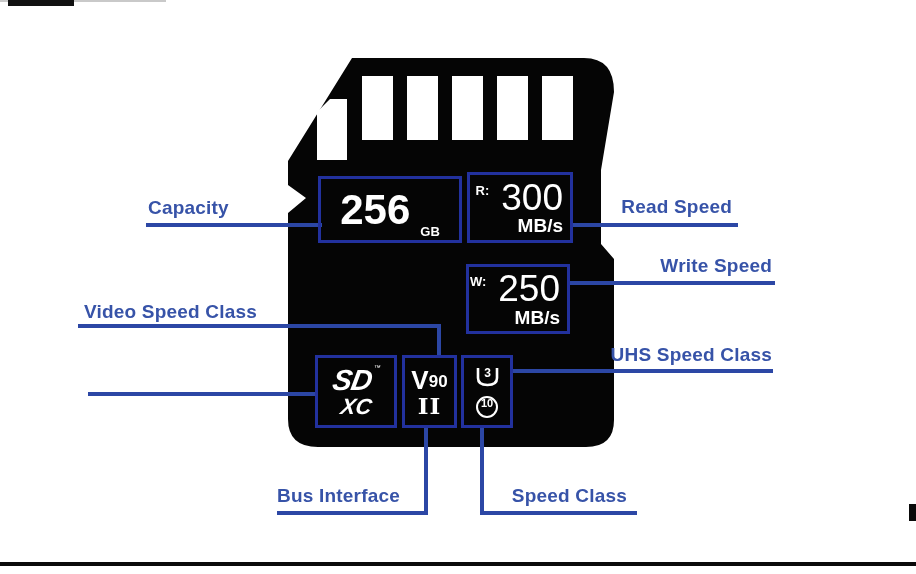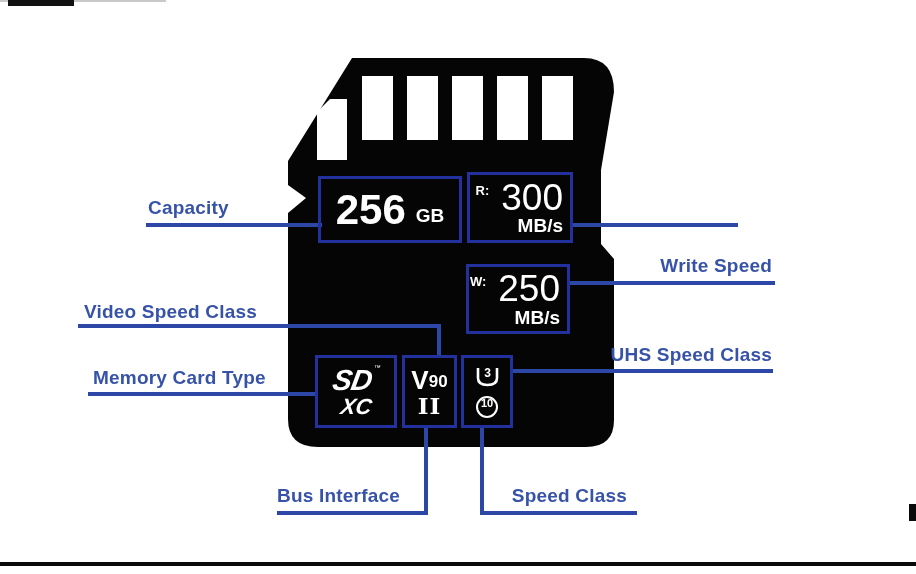--- a/index.html
+++ b/index.html
@@ -26,21 +26,21 @@
   }
   .lbl.right{text-align:right;}
 
   
   .cbox{
     position:absolute;border:3px solid #22319e;box-sizing:border-box;color:#fff;
     display:flex;align-items:center;justify-content:center;background:transparent;
   }
   .cap-box{left:318px;top:176px;width:144px;height:67px;text-align:center;}
   .cap-num{font-size:42px;font-weight:bold;line-height:1;}
-  .cap-unit{font-size:19px;font-weight:bold;margin-left:10px;align-self:flex-end;padding-bottom:13px;}
+  .cap-unit{font-size:13px;font-weight:bold;margin-left:10px;align-self:flex-end;padding-bottom:1px;}
 
   .spd-box{flex-direction:column;align-items:flex-end;justify-content:center;padding:2px 7px;}
   .read-box{left:467px;top:172px;width:106px;height:71px;}
   .write-box{left:466px;top:264px;width:104px;height:70px;}
   .spd-row{display:flex;align-items:flex-start;}
   .spd-prefix{font-size:13px;font-weight:bold;margin-top:3px;}
   .spd-num{font-size:37px;font-weight:normal;line-height:0.95;margin-left:12px;}
   .spd-unit{font-size:19px;font-weight:bold;line-height:1;margin-top:1px;margin-left:20px;}
 
   .sdxc-box{left:315px;top:355px;width:82px;height:73px;flex-direction:column;line-height:1;}
@@ -88,23 +88,23 @@
   <div class="line h" style="left:511px;top:369px;width:262px;"></div>
   <div class="line h" style="left:88px;top:392px;width:230px;"></div>
   <div class="line h" style="left:78px;top:324px;width:363px;"></div>
   <div class="line v" style="left:437px;top:324px;height:34px;"></div>
   <div class="line v" style="left:424px;top:425px;height:90px;"></div>
   <div class="line h" style="left:277px;top:511px;width:151px;"></div>
   <div class="line v" style="left:480px;top:425px;height:90px;"></div>
   <div class="line h" style="left:480px;top:511px;width:157px;"></div>
 
   <div class="lbl" style="left:148px;top:197px;">Capacity</div>
+  <div class="lbl right" style="left:573px;top:196px;width:159px;">Read Speed</div>
   <div class="lbl right" style="left:570px;top:255px;width:202px;">Write Speed</div>
   <div class="lbl right" style="left:513px;top:344px;width:259px;">UHS Speed Class</div>
-  <div class="lbl" style="left:93px;top:367px;">Memory Card Type</div>
   <div class="lbl" style="left:84px;top:301px;">Video Speed Class</div>
   <div class="lbl" style="left:277px;top:485px;">Bus Interface</div>
   <div class="lbl right" style="left:481px;top:485px;width:146px;">Speed Class</div>
 
   <div class="cbox cap-box">
     <span class="cap-num">256</span>
     <span class="cap-unit">GB</span>
   </div>
 
   <div class="cbox spd-box read-box">

